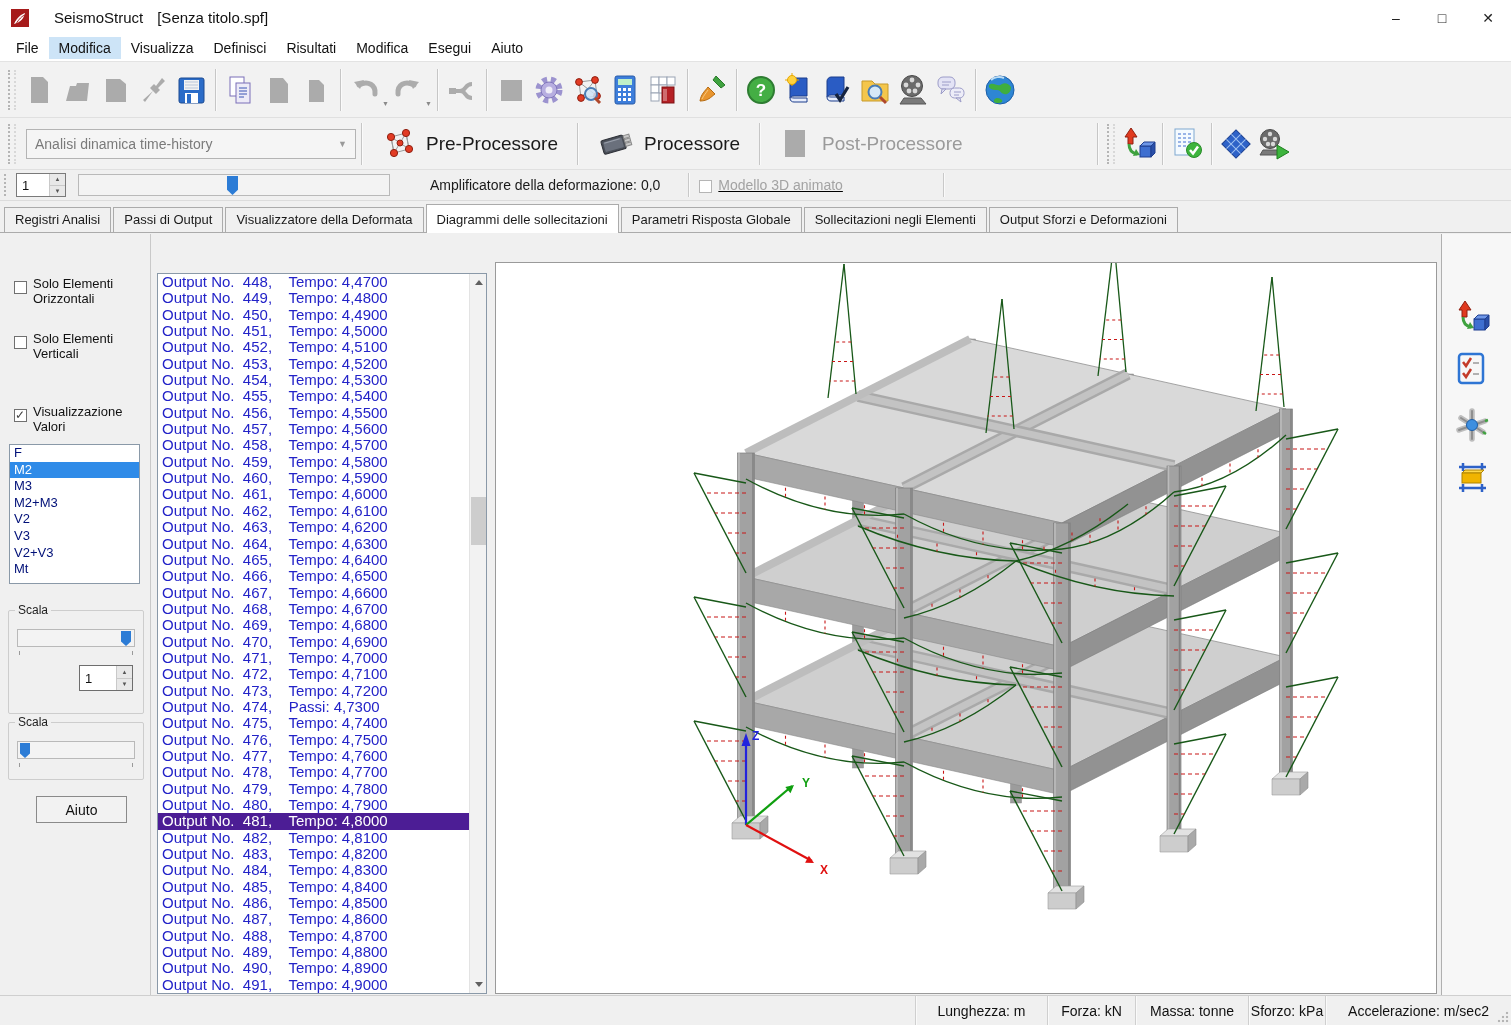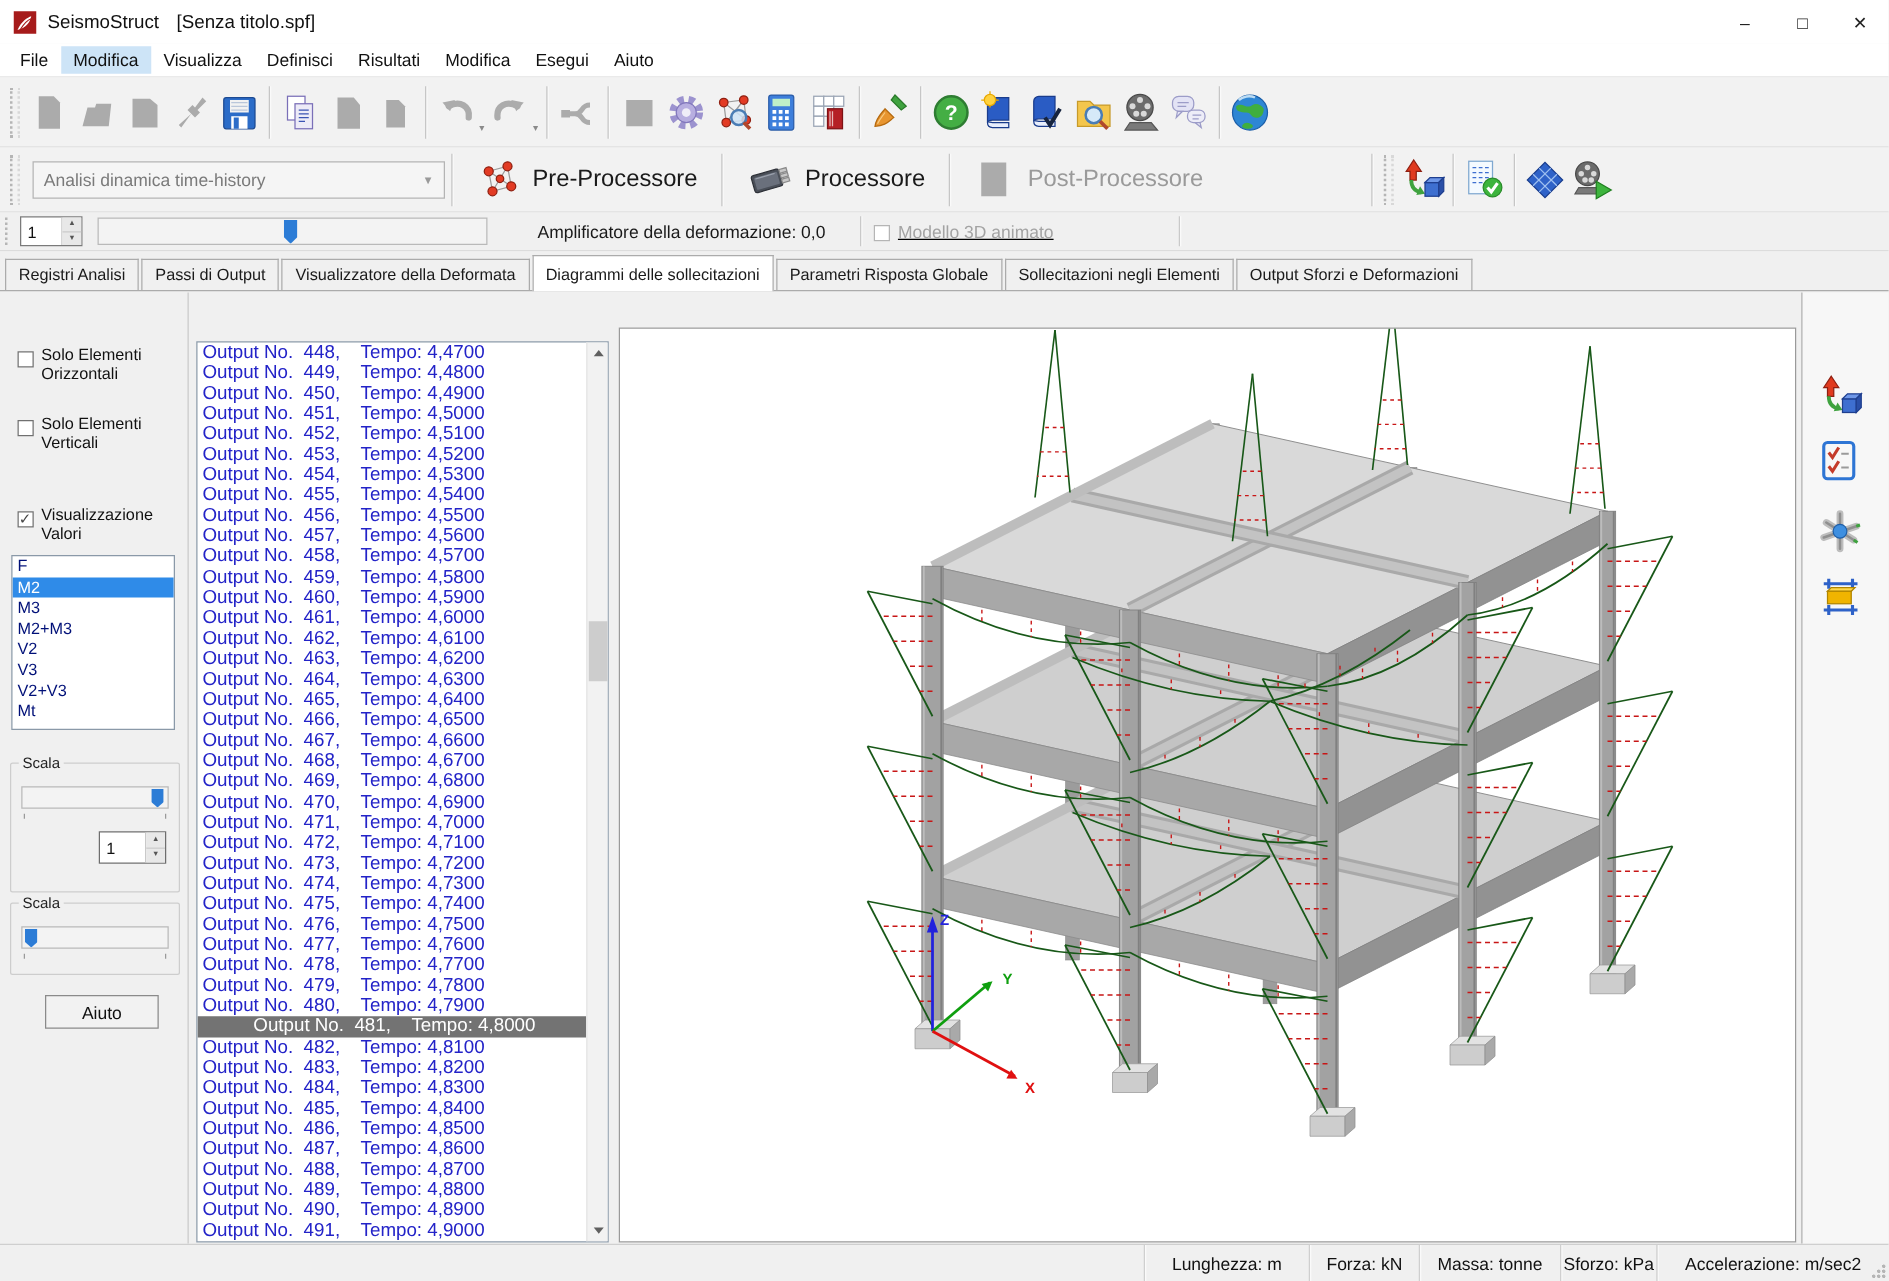--- a/index.html
+++ b/index.html
@@ -2,21 +2,21 @@
 <html><head>
 <meta charset="utf-8">
 <style>
   * { margin:0; padding:0; box-sizing:border-box; }
   html,body { width:1511px; height:1025px; overflow:hidden; background:#f0f0f0;
     font-family:"Liberation Sans", sans-serif; }
   .app { position:relative; width:1511px; height:1025px; background:#f0f0f0; }
 
   
   .titlebar { height:35px; background:#ffffff; display:flex; align-items:center; padding-left:10px; }
-  .title-text { font-size:15px; color:#111; margin-left:8px; }
+  .title-text { font-size:15px; color:#111; margin-left:24px; }
   .title-doc { margin-left:14px; }
   .win-controls { margin-left:auto; display:flex; }
   .win-btn { width:46px; height:35px; display:flex; align-items:center; justify-content:center;
     font-size:14px; color:#222; }
 
   
   .menubar { height:27px; background:#ffffff; display:flex; align-items:center; padding-left:6px;
     border-bottom:1px solid #e3e3e3; }
   .menu-item { font-size:14px; color:#111; padding:3px 10px; }
   .menu-item.hl { background:#cde4f7; }
@@ -86,21 +86,21 @@
   .gb-ticks span { width:1px; height:4px; background:#9a9a9a; }
   .gb-spin { position:relative; margin:10px 8px 10px auto; margin-right:10px; width:54px; height:26px;
     border:1px solid #6e6e6e; background:#fff; display:flex; }
   .help-btn { position:absolute; left:36px; top:562px; width:91px; height:27px; background:#f2f2f2;
     border:1px solid #8a8a8a; font-size:14px; color:#111; display:flex; align-items:center; justify-content:center; }
 
   .outlist-wrap { position:absolute; left:157px; top:39px; width:330px; height:721px; background:#fff;
     border:1px solid #8a99a8; }
   .outlist { position:absolute; left:0; top:0; right:17px; bottom:0; overflow:hidden; }
   .out-row { font-size:15px; line-height:16.35px; color:#2323c8; white-space:pre; padding-left:4px; }
-  .out-row.sel { background:#737373; color:#fff;text-align:center; }
+  .out-row.sel { background:#4c1d95; color:#fff; }
   .scrollbar { position:absolute; right:0; top:0; bottom:0; width:17px; background:#f2f2f2; border-left:1px solid #e3e3e3; }
   .sb-up, .sb-down { position:absolute; left:0; width:17px; height:17px; display:flex; align-items:center; justify-content:center; }
   .sb-up { top:0; } .sb-down { bottom:0; }
   .tri-up { width:0; height:0; border-left:4px solid transparent; border-right:4px solid transparent; border-bottom:5px solid #606060; }
   .tri-down { width:0; height:0; border-left:4px solid transparent; border-right:4px solid transparent; border-top:5px solid #606060; }
   .sb-thumb { position:absolute; left:1px; width:15px; top:31%; height:48px; background:#cdcdcd; }
 
   .canvas3d { position:absolute; left:495px; top:28px; width:942px; height:732px; background:#ffffff;
     border:1px solid #9a9a9a; }
 
@@ -571,21 +571,21 @@
           <div class="out-row">Output No.  464,    Tempo: 4,6300</div>
           <div class="out-row">Output No.  465,    Tempo: 4,6400</div>
           <div class="out-row">Output No.  466,    Tempo: 4,6500</div>
           <div class="out-row">Output No.  467,    Tempo: 4,6600</div>
           <div class="out-row">Output No.  468,    Tempo: 4,6700</div>
           <div class="out-row">Output No.  469,    Tempo: 4,6800</div>
           <div class="out-row">Output No.  470,    Tempo: 4,6900</div>
           <div class="out-row">Output No.  471,    Tempo: 4,7000</div>
           <div class="out-row">Output No.  472,    Tempo: 4,7100</div>
           <div class="out-row">Output No.  473,    Tempo: 4,7200</div>
-          <div class="out-row">Output No.  474,    Tempo: 4,7300</div>
+          <div class="out-row">Output No.  474,    Passi: 4,7300</div>
           <div class="out-row">Output No.  475,    Tempo: 4,7400</div>
           <div class="out-row">Output No.  476,    Tempo: 4,7500</div>
           <div class="out-row">Output No.  477,    Tempo: 4,7600</div>
           <div class="out-row">Output No.  478,    Tempo: 4,7700</div>
           <div class="out-row">Output No.  479,    Tempo: 4,7800</div>
           <div class="out-row">Output No.  480,    Tempo: 4,7900</div>
           <div class="out-row sel">Output No.  481,    Tempo: 4,8000</div>
           <div class="out-row">Output No.  482,    Tempo: 4,8100</div>
           <div class="out-row">Output No.  483,    Tempo: 4,8200</div>
           <div class="out-row">Output No.  484,    Tempo: 4,8300</div>

